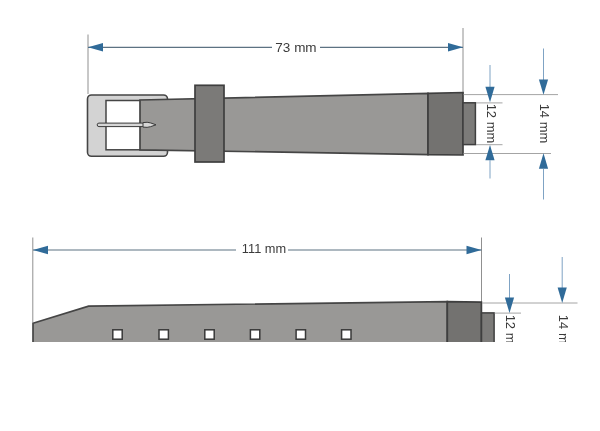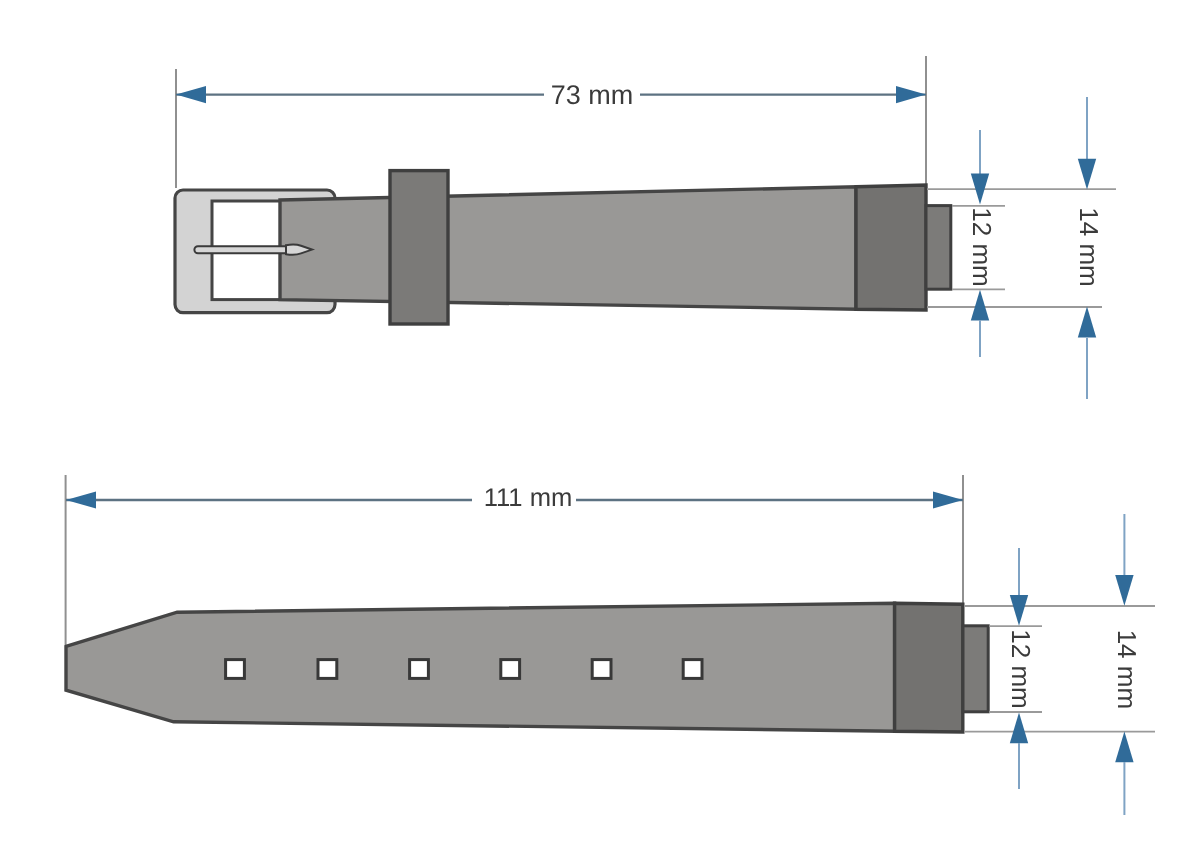--- a/index.html
+++ b/index.html
@@ -1,16 +1,16 @@
 <!DOCTYPE html>
 <html><head>
 <meta charset="utf-8">
 <style>
   html,body{margin:0;padding:0;background:#ffffff;}
-  .wrap{width:600px;height:431px;position:relative;overflow:hidden;background:#c4b5fd;text-align:right;}
+  .wrap{width:600px;height:342px;position:relative;overflow:hidden;background:#c4b5fd;text-align:right;}
   svg{display:block;}
   text{font-family:"Liberation Sans", sans-serif;fill:#3b3b3b;}
 </style>
 </head>
 <body>
 <div class="wrap">
 <svg width="600" height="431" viewBox="0 0 600 431" xmlns="http://www.w3.org/2000/svg">
 
   <rect x="0" y="0" width="600" height="431" fill="#ffffff"></rect>
 

